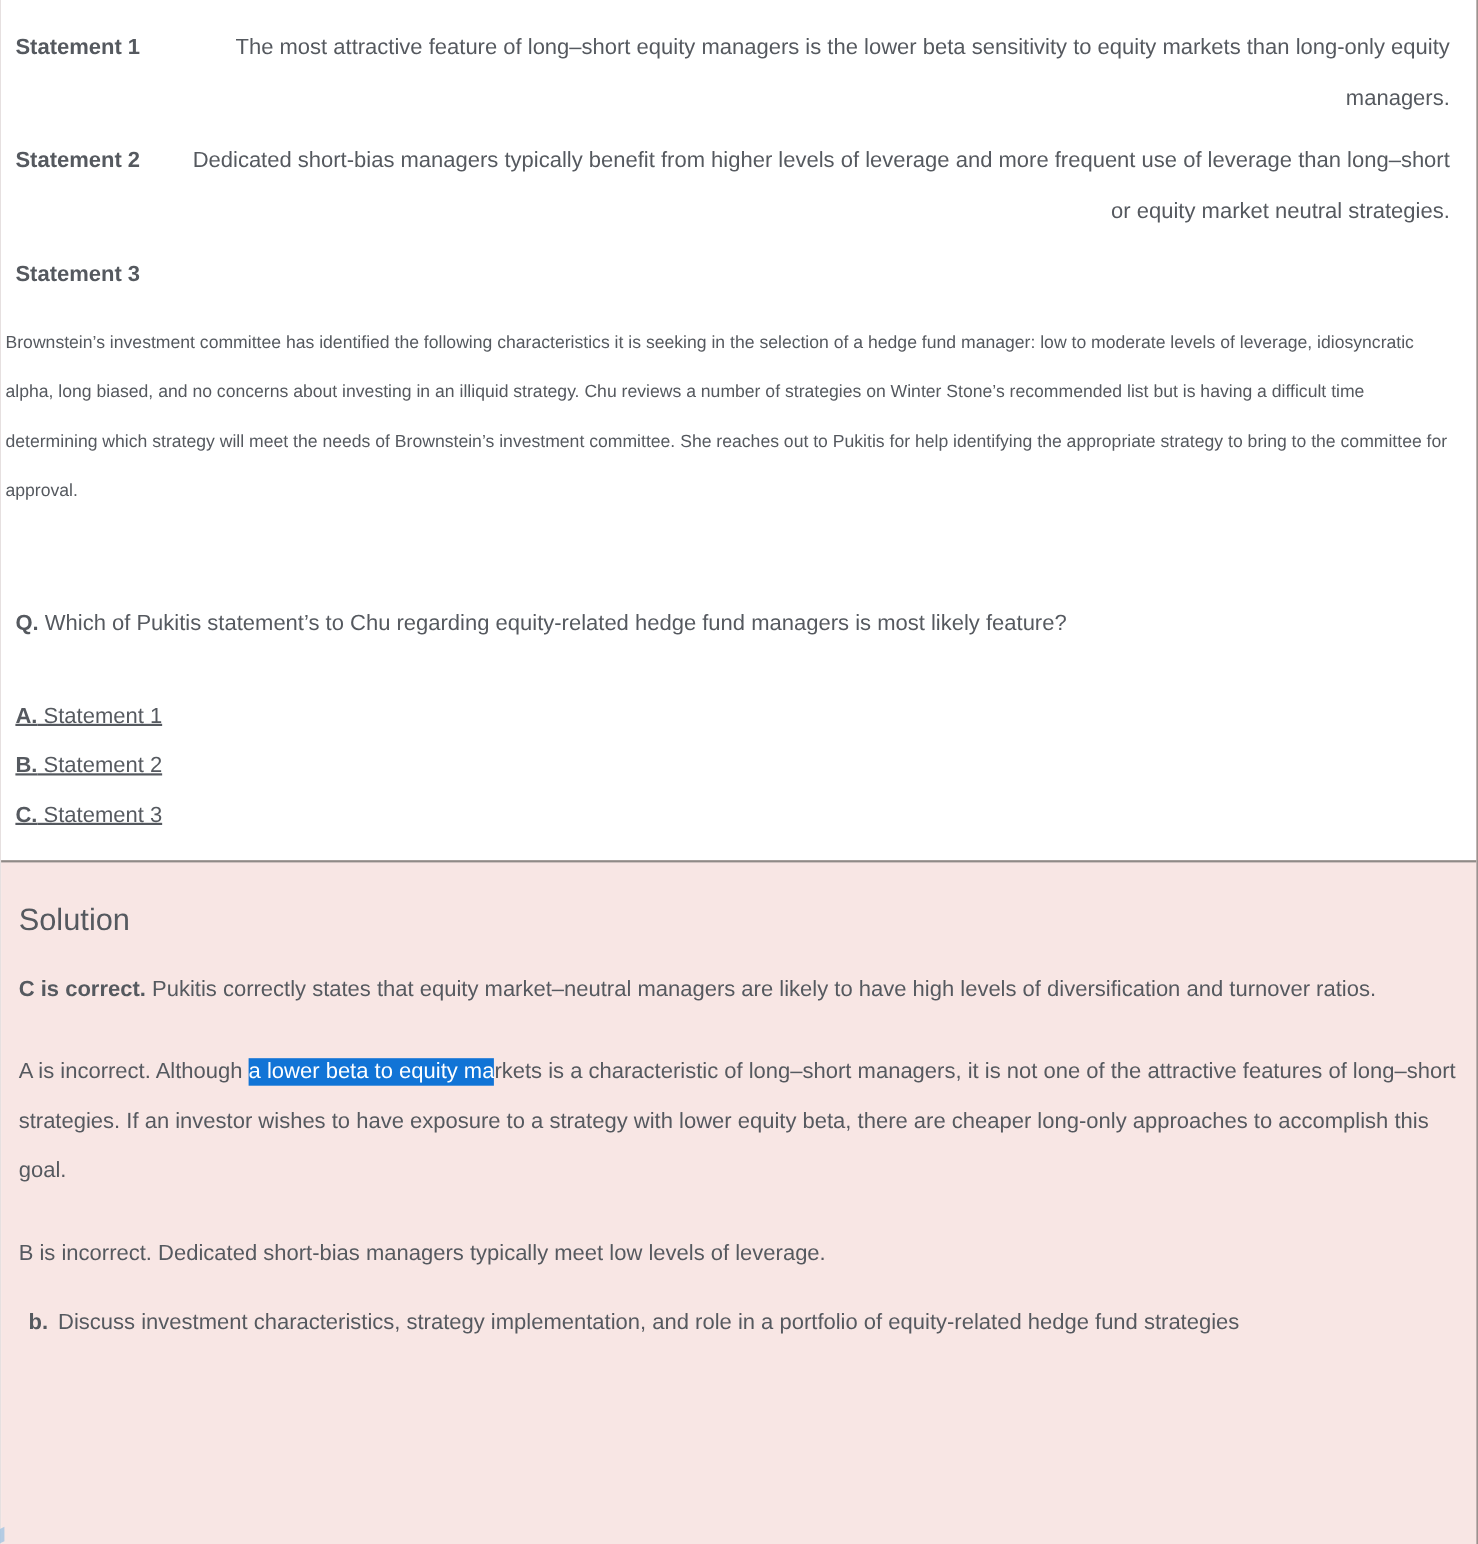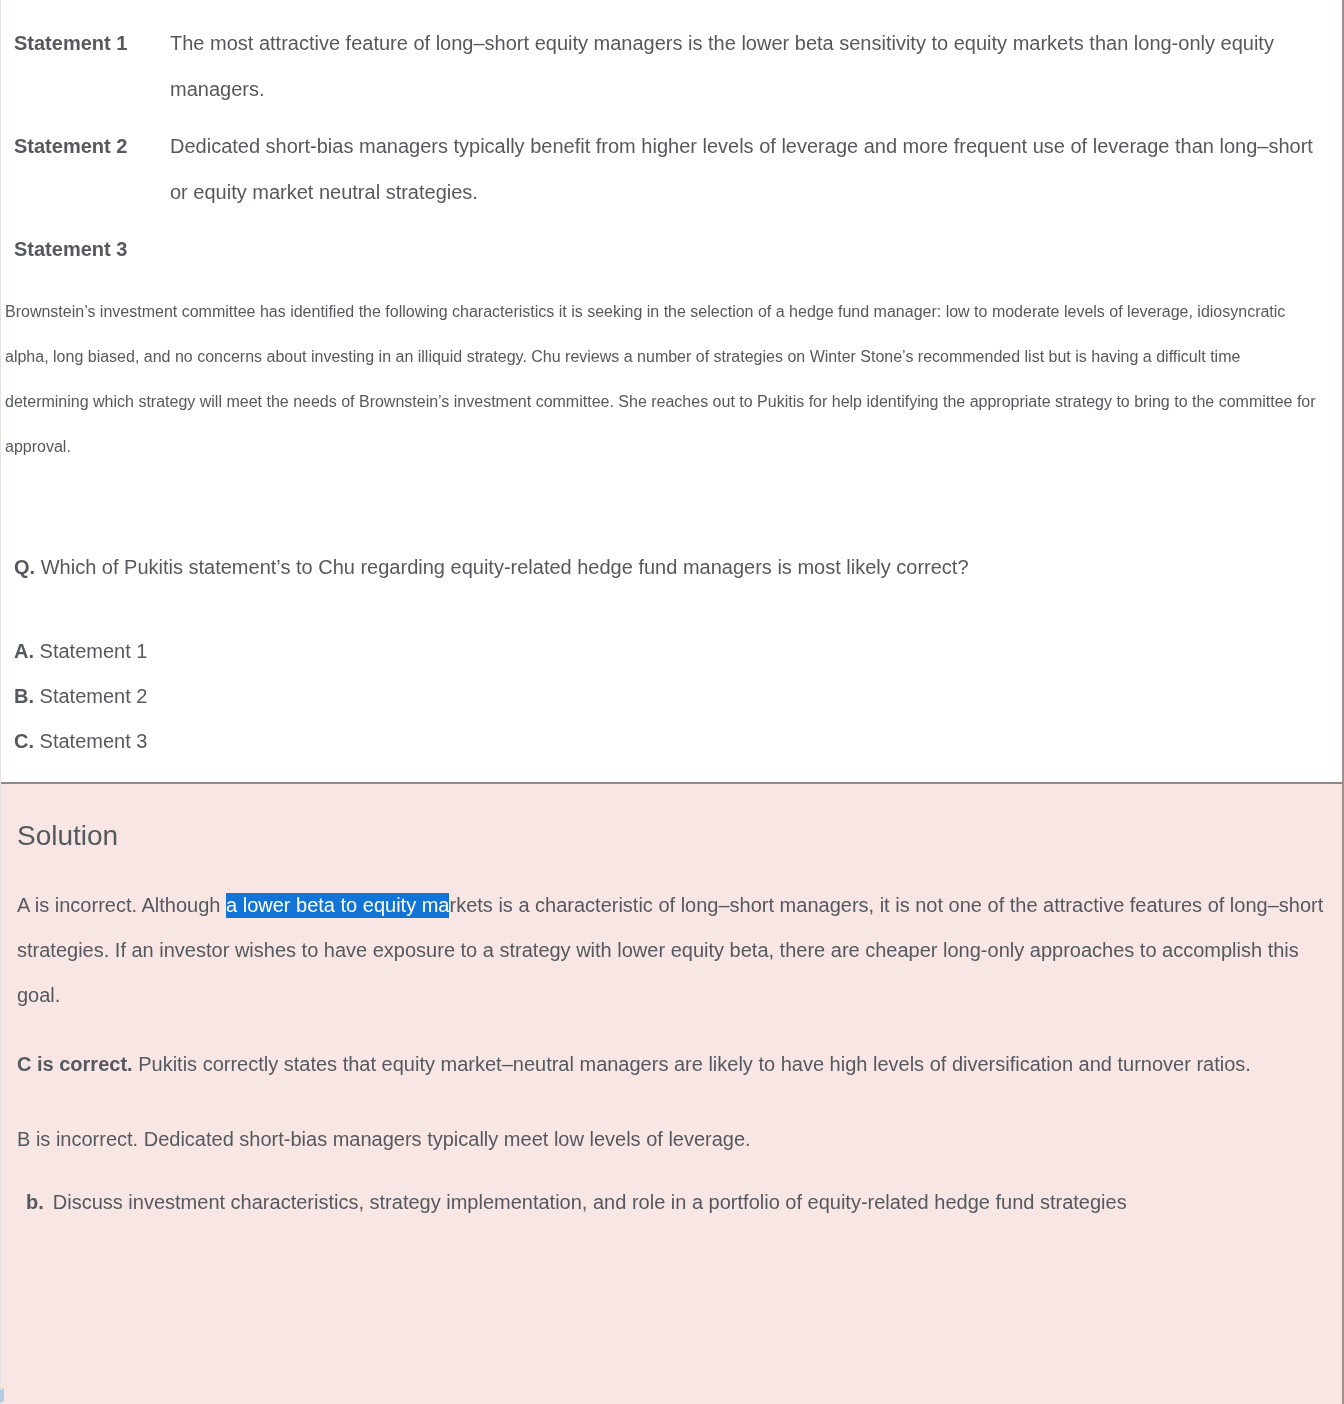--- a/index.html
+++ b/index.html
@@ -27,21 +27,21 @@
     font-size:20px;
     line-height:46px;
   }
   .statement-label {
     flex:0 0 154px;
     padding-left:9px;
     font-weight:bold;
   }
   .statement-text {
     flex:1;
-    text-align:left;
+    text-align:right;
     padding-right:6px;
     margin-left:11px;
   }
   .case-paragraph {
     margin-top:17px;
     font-size:16px;
     line-height:45px;
     padding-right:4px;
   }
   .question-line {
@@ -49,20 +49,21 @@
     font-size:20px;
     line-height:45px;
     padding-left:9px;
   }
   .q-prefix { font-weight:bold; }
   .q-italic { }
   .options {
     margin-top:39px;
     padding-left:9px;
     list-style:none;
+    text-decoration:underline;
   }
   .option-row {
     font-size:20px;
     line-height:45px;
   }
   .option-letter { font-weight:bold; }
   .solution-section {
     flex:1;
     background:#f8e6e4;
     border-top:2px solid #8f8a87;
@@ -128,47 +129,47 @@
       <div class="statement-text">Dedicated short-bias managers typically benefit from higher levels of leverage and more frequent use of leverage than long–short or equity market neutral strategies.</div>
     </div>
 
     <div class="statement-row">
       <div class="statement-label">Statement 3</div>
     </div>
 
     <p class="case-paragraph">Brownstein’s investment committee has identified the following characteristics it is seeking in the selection of a hedge fund manager: low to moderate levels of leverage, idiosyncratic alpha, long biased, and no concerns about investing in an illiquid strategy. Chu reviews a number of strategies on Winter Stone’s recommended list but is having a difficult time determining which strategy will meet the needs of Brownstein’s investment committee. She reaches out to Pukitis for help identifying the appropriate strategy to bring to the committee for approval.</p>
 
     <p class="question-line">
-      <span class="q-prefix">Q.</span><span> Which of Pukitis statement’s to Chu regarding equity-related hedge fund managers is </span><span class="q-italic">most likely</span><span> correct?</span>
+      <span class="q-prefix">Q.</span><span> Which of Pukitis statement’s to Chu regarding equity-related hedge fund managers is </span><span class="q-italic">most likely</span><span> feature?</span>
     </p>
 
     <ul class="options">
       <li class="option-row">
         <span class="option-letter">A.</span><span> Statement 1</span>
       </li>
       <li class="option-row">
         <span class="option-letter">B.</span><span> Statement 2</span>
       </li>
       <li class="option-row">
         <span class="option-letter">C.</span><span> Statement 3</span>
       </li>
     </ul>
 
   </div>
 
   <div class="solution-section">
 
     <h2 class="solution-title">Solution</h2>
 
+    <p class="sol-para">
+      <span class="sol-bold">C is correct.</span><span> Pukitis correctly states that equity market–neutral managers are likely to have high levels of diversification and turnover ratios.</span>
+    </p>
+
     <p class="sol-para gap">
       <span>A is incorrect. Although </span><span class="sol-highlight">a lower beta to equity ma</span><span>rkets is a characteristic of long–short managers, it is not one of the attractive features of long–short strategies. If an investor wishes to have exposure to a strategy with lower equity beta, there are cheaper long-only approaches to accomplish this goal.</span>
-    </p>
-
-    <p class="sol-para">
-      <span class="sol-bold">C is correct.</span><span> Pukitis correctly states that equity market–neutral managers are likely to have high levels of diversification and turnover ratios.</span>
     </p>
 
     <p class="sol-para gap">B is incorrect. Dedicated short-bias managers typically meet low levels of leverage.</p>
 
 
     <div class="lo-item">
       <span class="lo-letter">b.</span>
       <span class="lo-text">Discuss investment characteristics, strategy implementation, and role in a portfolio of equity-related hedge fund strategies</span>
     </div>
 

